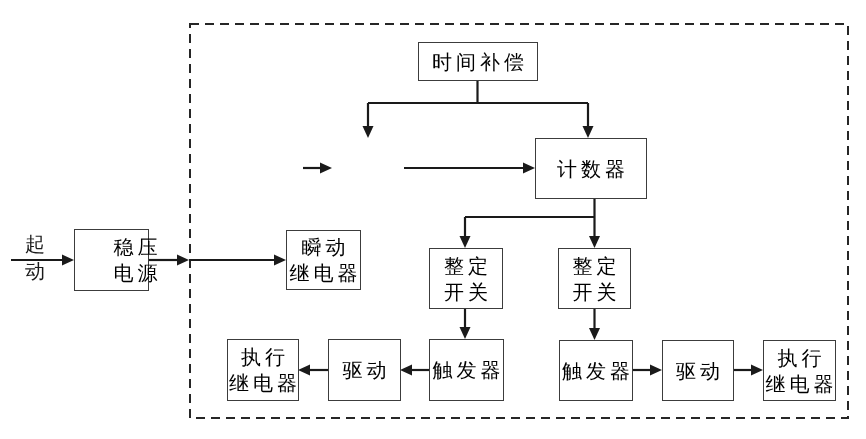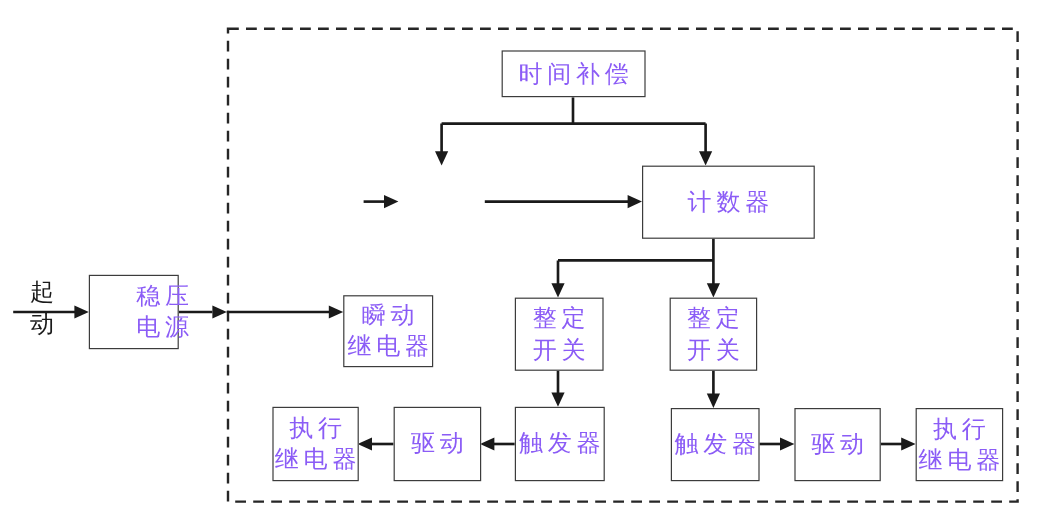--- a/index.html
+++ b/index.html
@@ -33,21 +33,21 @@
   }
   .node {
     position: absolute;
     box-sizing: border-box;
     border: 1.5px solid #3c3c3c;
     background: #ffffff;
     display: flex;
     flex-direction: column;
     align-items: center;
     justify-content: center;
-    color: #8b5cf6;
+    color: #000000;
     font-size: 20px;
     line-height: 26px;
     letter-spacing: 4px;
     text-align: center;
   }
   .node span { display: block; margin-right: -4px; white-space: nowrap; }
   .free-label {
     position: absolute;
     color: #1a1a1a;
     font-size: 20px;
@@ -131,30 +131,30 @@
       <polygon points="286,260 274,254.5 274,265.5"></polygon>
     </g>
   </svg>
 
   <div class="node" style="left:418px; top:42px; width:120px; height:39px;">
     <span>时间补偿</span>
   </div>
 
 
 
-  <div class="node" style="left:535px; top:138px; width:144px; height:61px;">
+  <div class="node" style="left:535px; top:138px; width:112px; height:61px;">
     <span>计数器</span>
   </div>
 
   <div class="node" style="left:74px; top:229px; width:75px; height:62px;padding-left:48px;">
     <span>稳压</span>
     <span>电源</span>
   </div>
 
-  <div class="node" style="left:286px; top:246px; width:75px; height:60px;">
+  <div class="node" style="left:286px; top:230px; width:75px; height:60px;">
     <span>瞬动</span>
     <span>继电器</span>
   </div>
 
   <div class="node" style="left:429px; top:248px; width:74px; height:61px;">
     <span>整定</span>
     <span>开关</span>
   </div>
 
   <div class="node" style="left:558px; top:248px; width:73px; height:61px;">

